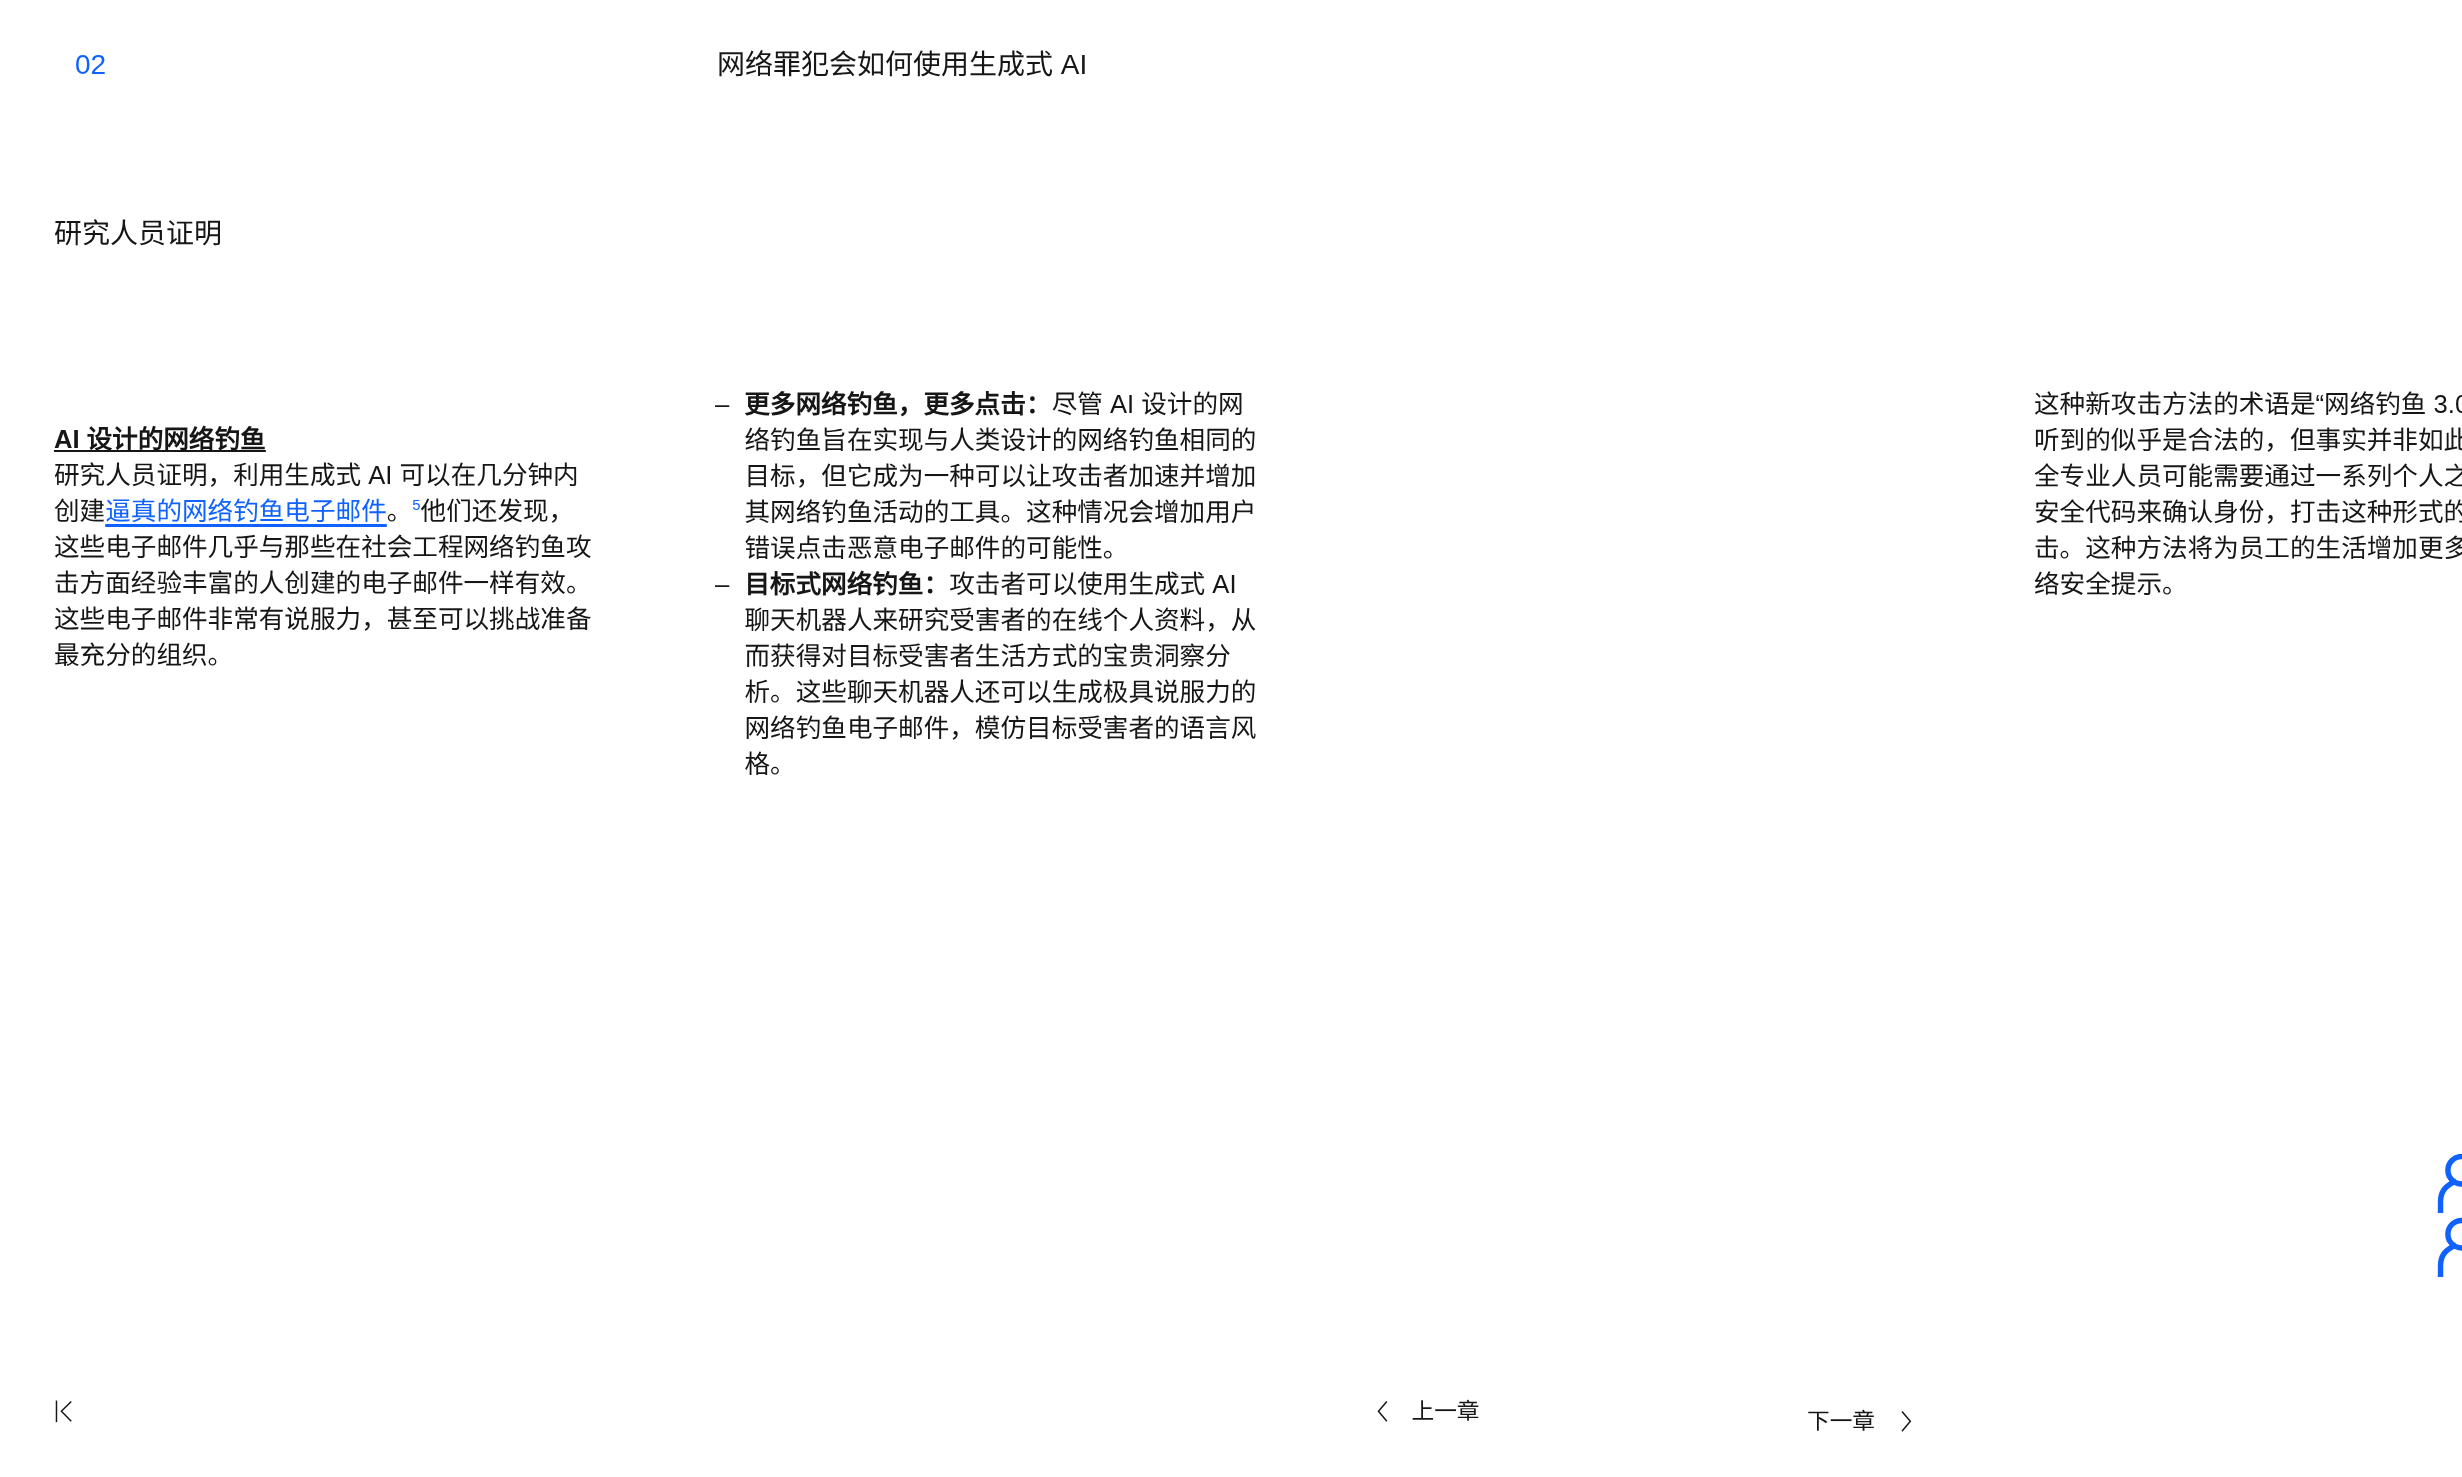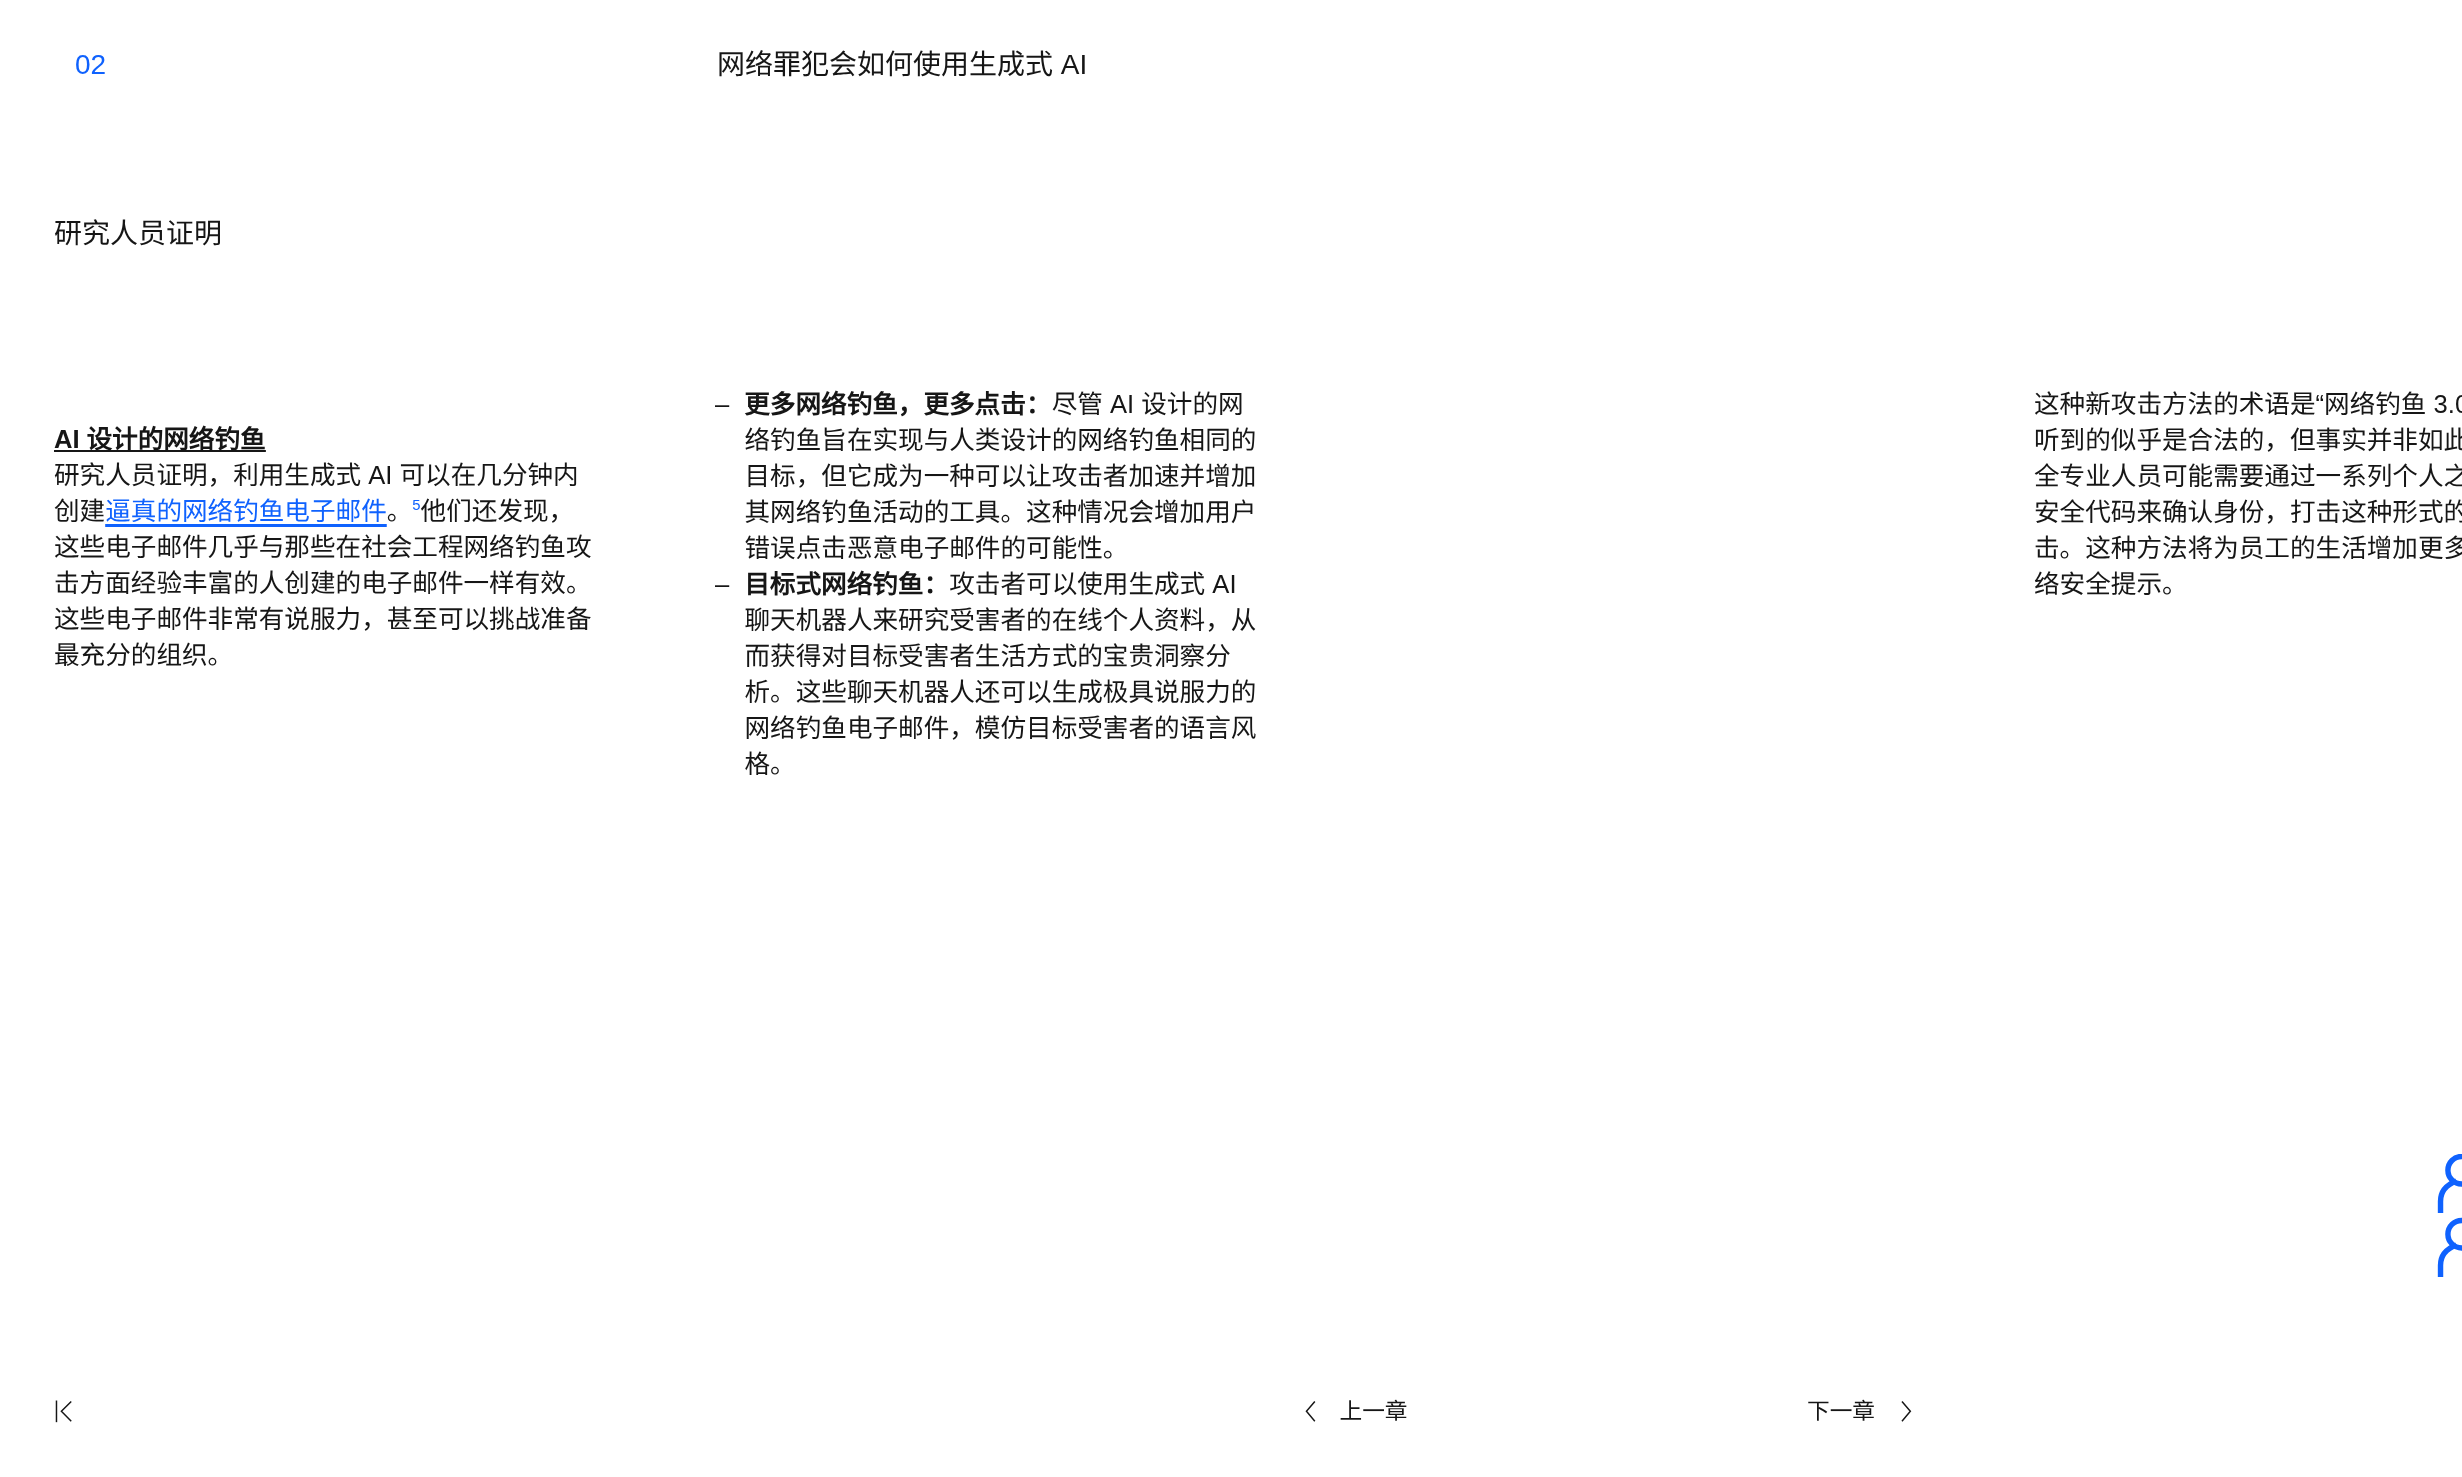--- a/index.html
+++ b/index.html
@@ -21,22 +21,22 @@
   .fn{color:#0f62fe;font-size:14.8px;line-height:0;vertical-align:super;}
 
   ul.bullets{list-style:none;margin:0;padding:0;}
   .bullet{position:relative;padding-left:30.5px;margin:0;}
   .bullet-dash{position:absolute;left:1px;top:0;}
   .bullet-label{font-weight:700;}
 
   .footer-btn{position:absolute;display:flex;align-items:center;cursor:pointer;
               font-size:22.7px;line-height:22.7px;color:#161616;top:1400px;}
   .first-btn{left:55px;}
-  .nav-prev{left:1304px;gap:22.7px;}
-  .nav-next{left:1807px;gap:24.6px;}
+  .nav-prev{left:1376px;gap:22.7px;}
+  .nav-next{left:1807px;gap:24.6px;margin-top:10px;}
 
   .people{position:absolute;left:2437px;top:1154px;width:134px;height:123px;}
   svg{display:block;}
 </style>
 </head>
 <body>
 
 <div class="page">
 
   <div class="kicker">02</div>

